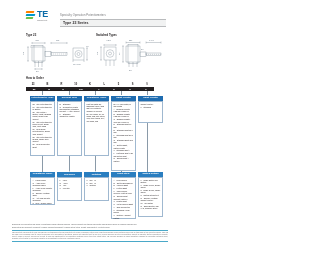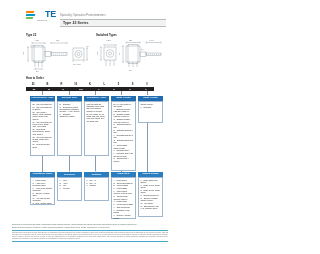--- a/index.html
+++ b/index.html
@@ -14,21 +14,21 @@
 
   
   .hdr { position:absolute; left:0; top:0; width:180px; height:30px; }
   .logo { position:absolute; left:26px; top:10px; width:30px; height:11px; }
   .logo-mark { position:absolute; left:0; top:1px; width:10px; height:8px; }
   .lm-bar { position:absolute; left:0; height:2px; border-radius:0; }
   .lm-b1 { top:0px; width:8px; background:#ff8200; transform:skewX(-18deg); }
   .lm-b2 { top:3px; width:9px; background:#0099cc; transform:skewX(-18deg); }
   .lm-b3 { top:6px; width:7px; background:#6cc24a; transform:skewX(-18deg); }
   .logo-te { position:absolute; left:11px; top:0px; font-size:9px; font-weight:bold;
-             color:#0c6ca8; letter-spacing:-0.3px; line-height:9px; font-family:"Liberation Sans",sans-serif;margin-left:8px; }
+             color:#0c6ca8; letter-spacing:-0.3px; line-height:9px; font-family:"Liberation Sans",sans-serif; }
   .logo-sub { position:absolute; left:11px; top:9px; font-size:1.7px; color:#58595b;
               letter-spacing:0.15px; white-space:nowrap; }
 
   .hdr-cat { position:absolute; left:60px; top:14px; font-size:2.6px; color:#6d6e71;
              letter-spacing:0.15px; white-space:nowrap; }
   .hdr-rule { position:absolute; left:60px; top:18.6px; width:106px; height:0.4px; background:#b9bbbd; }
   .title-bar { position:absolute; left:60px; top:20px; width:106px; height:6px; background:#f1f2f2; }
   .title-txt { position:absolute; left:63px; top:21.3px; font-size:3.5px; font-weight:bold;
                color:#231f20; letter-spacing:0.1px; white-space:nowrap; }
   .hdr-rule2 { position:absolute; left:60px; top:26.4px; width:106px; height:0.4px; background:#b9bbbd; }

